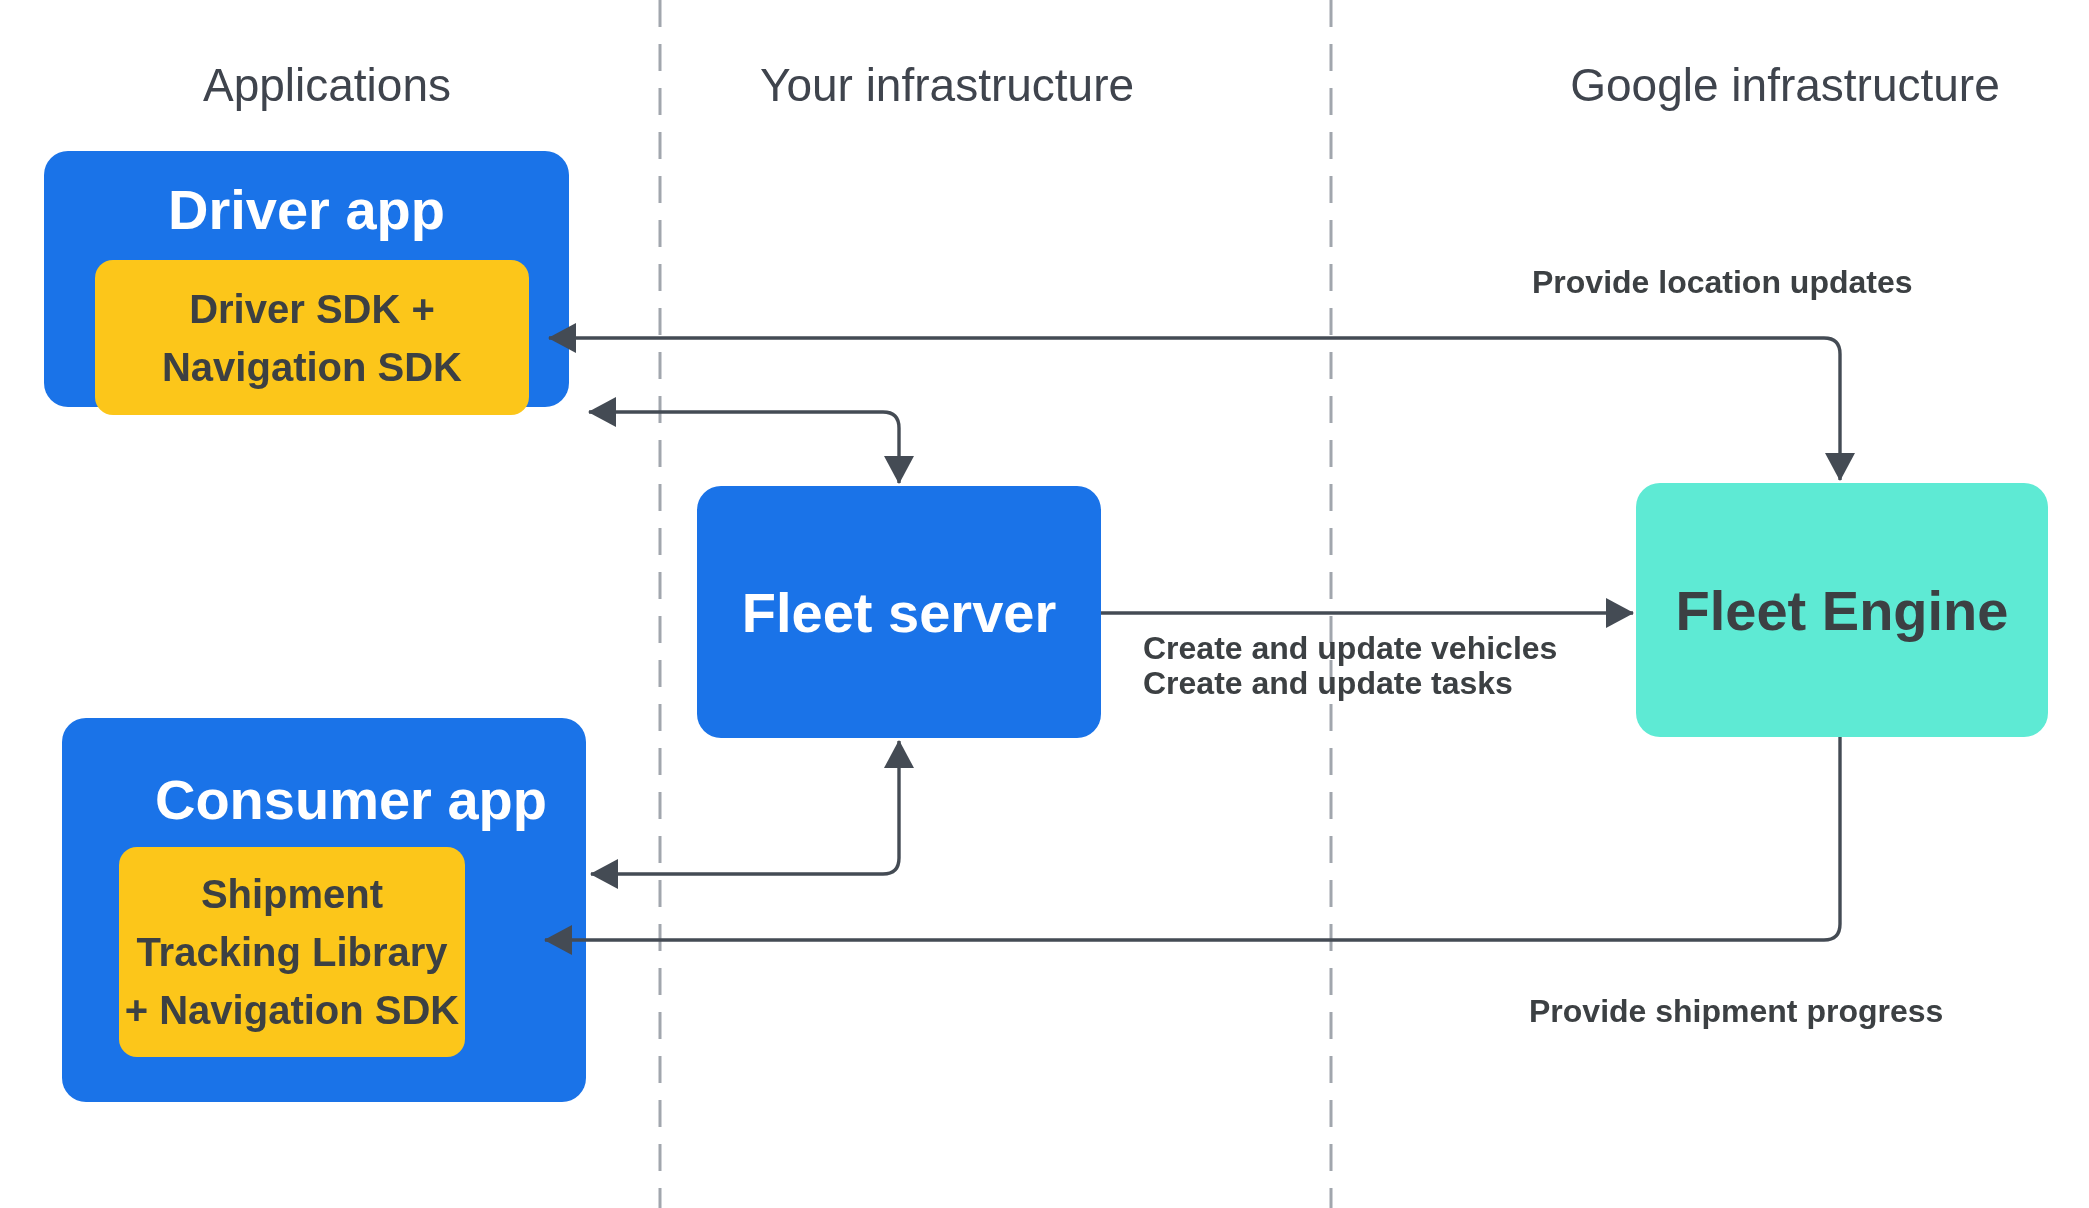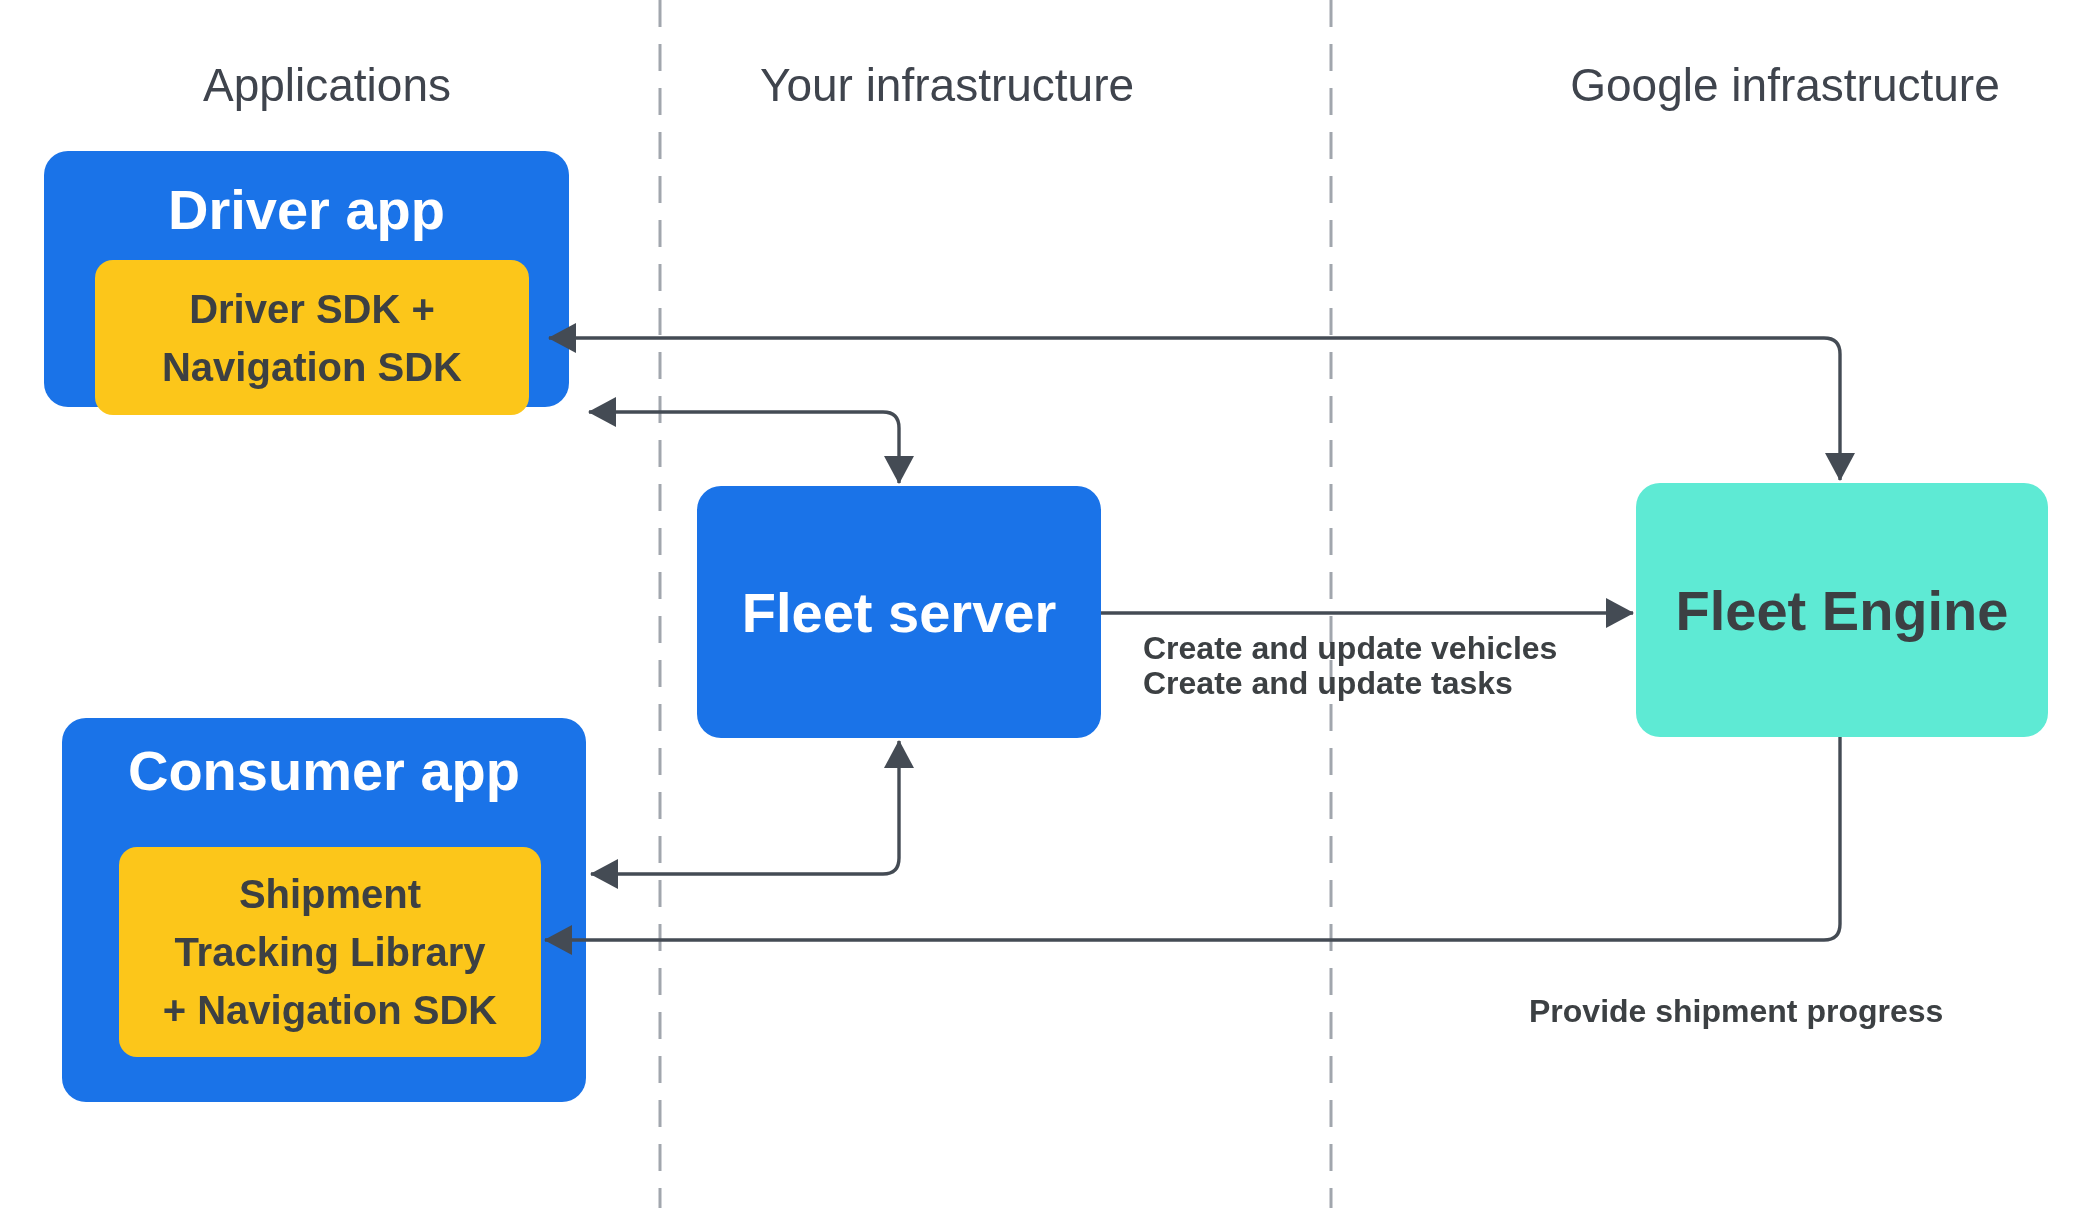--- a/index.html
+++ b/index.html
@@ -52,42 +52,42 @@
     position: absolute;
     background: #fcc61a;
     border-radius: 18px;
     display: flex;
     flex-direction: column;
     align-items: center;
     justify-content: center;
     text-align: center;
   }
   .box-driver-sdk   { left: 51px; top: 109px; width: 434px; height: 155px; }
-  .box-consumer-sdk { left: 57px; top: 129px; width: 422px; height: 210px; }
+  .box-consumer-sdk { left: 57px; top: 129px; width: 346px; height: 210px; }
   .box-fleet {
     position: absolute;
     left: 1636px; top: 483px; width: 412px; height: 254px;
     background: #5eead4;
     border-radius: 24px;
     display: flex; align-items: center; justify-content: center;
     z-index: 1;
   }
 
   .app-title {
     position: absolute;
     left: 0;
     width: 100%;
     text-align: center;
     color: #ffffff;
     font-size: 56px;
     font-weight: 700;
     white-space: nowrap;
   }
   .title-driver   { top: 26px; }
-  .title-consumer { top: 20px; }
+  .title-consumer { top: 49px; margin-left: 27px; }
 
   .server-title, .fleet-title {
     font-size: 56px;
     font-weight: 700;
     white-space: nowrap;
   }
   .server-title { color: #ffffff; }
   .fleet-title  { color: #3c4043; }
 
   .sdk-text {
@@ -138,20 +138,21 @@
   </div>
 
   <div class="blue-box box-server">
     <div class="server-title">Fleet server</div>
   </div>
 
   <div class="box-fleet">
     <div class="fleet-title">Fleet Engine</div>
   </div>
 
+  <div class="arrow-label lbl-location">Provide location updates</div>
   <div class="arrow-label lbl-create">
     <div>Create and update vehicles</div>
     <div>Create and update tasks</div>
   </div>
   <div class="arrow-label lbl-shipment">Provide shipment progress</div>
 
   <svg class="arrow-layer" viewBox="0 0 2089 1208" xmlns="http://www.w3.org/2000/svg">
     <defs>
       <marker id="ah" markerUnits="userSpaceOnUse" markerWidth="30" markerHeight="34" refX="27" refY="17" orient="auto-start-reverse">
         <path d="M0,2 L28,17 L0,32 Z" fill="#444b54"></path>

